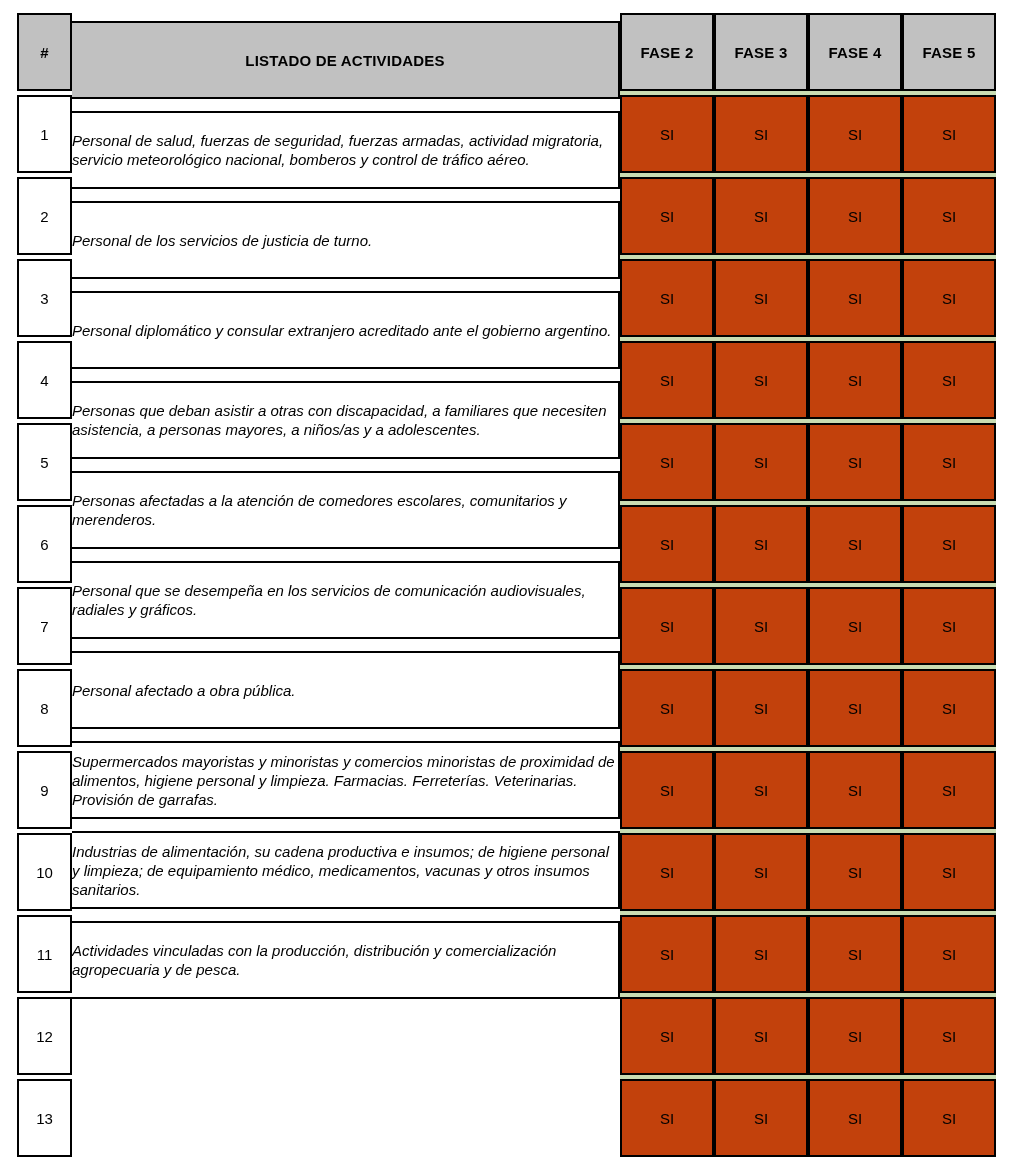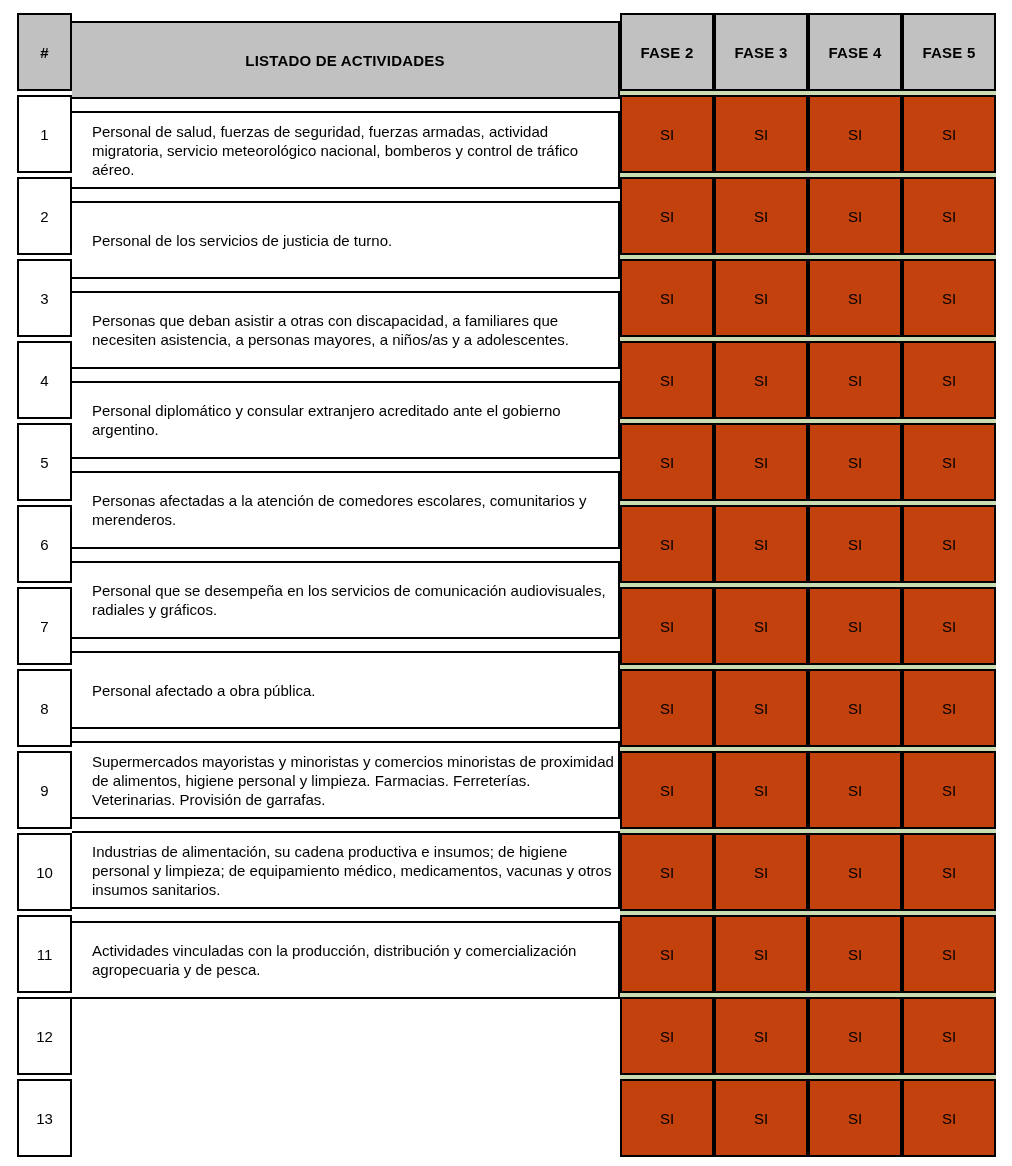--- a/index.html
+++ b/index.html
@@ -44,21 +44,22 @@
   }
   .col-act .cell { border-left: none; margin-top: 8px; }
   .cell.hdr {
     background: #c1c1c1;
     font-weight: bold;
     letter-spacing: 0.2px;
   }
   .cell.act-body {
     justify-content: flex-start;
     text-align: left;
-    padding: 2px 3px 2px 20px;
+    padding: 2px 3px 2px 0;
+    font-style: italic;
   }
   .cell.green {
     background: #c2410c;
   }
 </style>
 </head>
 <body>
 
 <div class="table">
   <div class="col col-num" id="colNum">
@@ -74,22 +75,22 @@
       <div class="cell ">9</div>
       <div class="cell ">10</div>
       <div class="cell ">11</div>
       <div class="cell ">12</div>
       <div class="cell ">13</div>
     </div>
   <div class="col col-act" id="colAct">
       <div class="cell hdr">LISTADO DE ACTIVIDADES</div>
       <div class="cell act-body">Personal de salud, fuerzas de seguridad, fuerzas armadas, actividad migratoria, servicio meteorológico nacional, bomberos y control de tráfico aéreo.</div>
       <div class="cell act-body">Personal de los servicios de justicia de turno.</div>
+      <div class="cell act-body">Personal diplomático y consular extranjero acreditado ante el gobierno argentino.</div>
       <div class="cell act-body">Personas que deban asistir a otras con discapacidad, a familiares que necesiten asistencia, a personas mayores, a niños/as y a adolescentes.</div>
-      <div class="cell act-body">Personal diplomático y consular extranjero acreditado ante el gobierno argentino.</div>
       <div class="cell act-body">Personas afectadas a la atención de comedores escolares, comunitarios y merenderos.</div>
       <div class="cell act-body">Personal que se desempeña en los servicios de comunicación audiovisuales, radiales y gráficos.</div>
       <div class="cell act-body">Personal afectado a obra pública.</div>
       <div class="cell act-body">Supermercados mayoristas y minoristas y comercios minoristas de proximidad de alimentos, higiene personal y limpieza. Farmacias. Ferreterías. Veterinarias. Provisión de garrafas.</div>
       <div class="cell act-body">Industrias de alimentación, su cadena productiva e insumos; de higiene personal y limpieza; de equipamiento médico, medicamentos, vacunas y otros insumos sanitarios.</div>
       <div class="cell act-body">Actividades vinculadas con la producción, distribución y comercialización agropecuaria y de pesca.</div>
     </div>
   <div class="col col-fase" id="colF0">
       <div class="cell hdr">FASE 2</div>
       <div class="cell green">SI</div>

